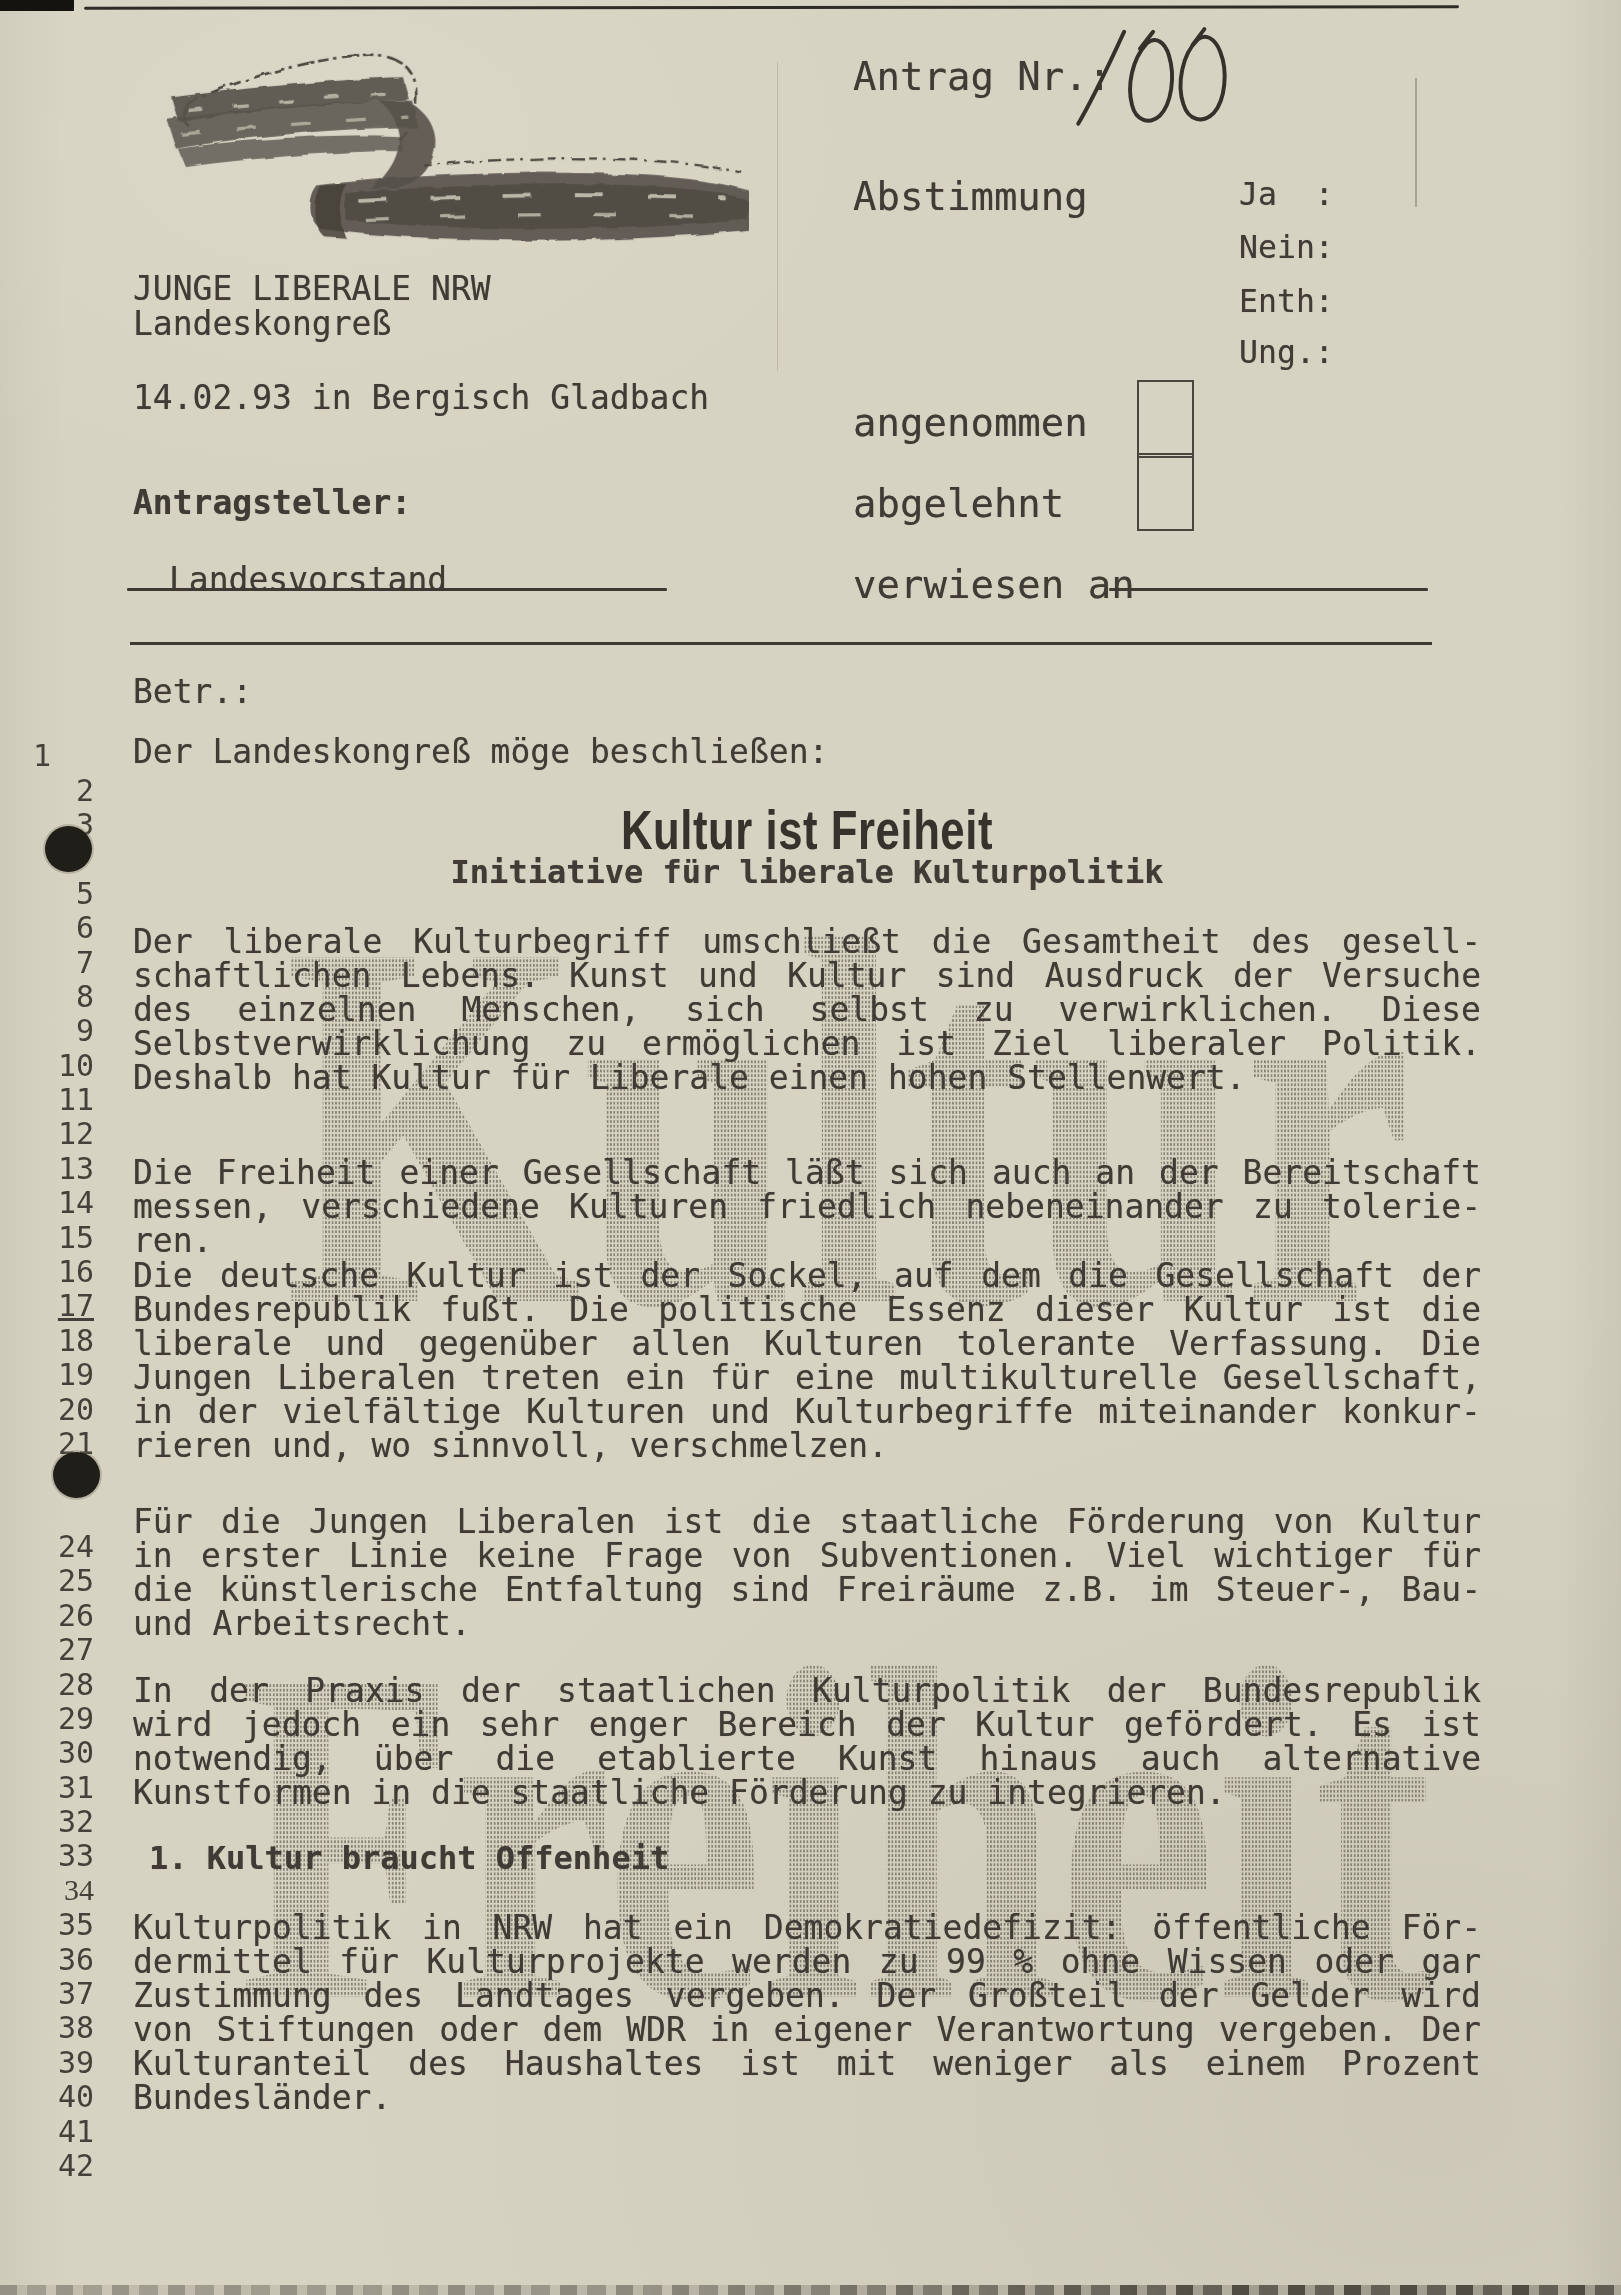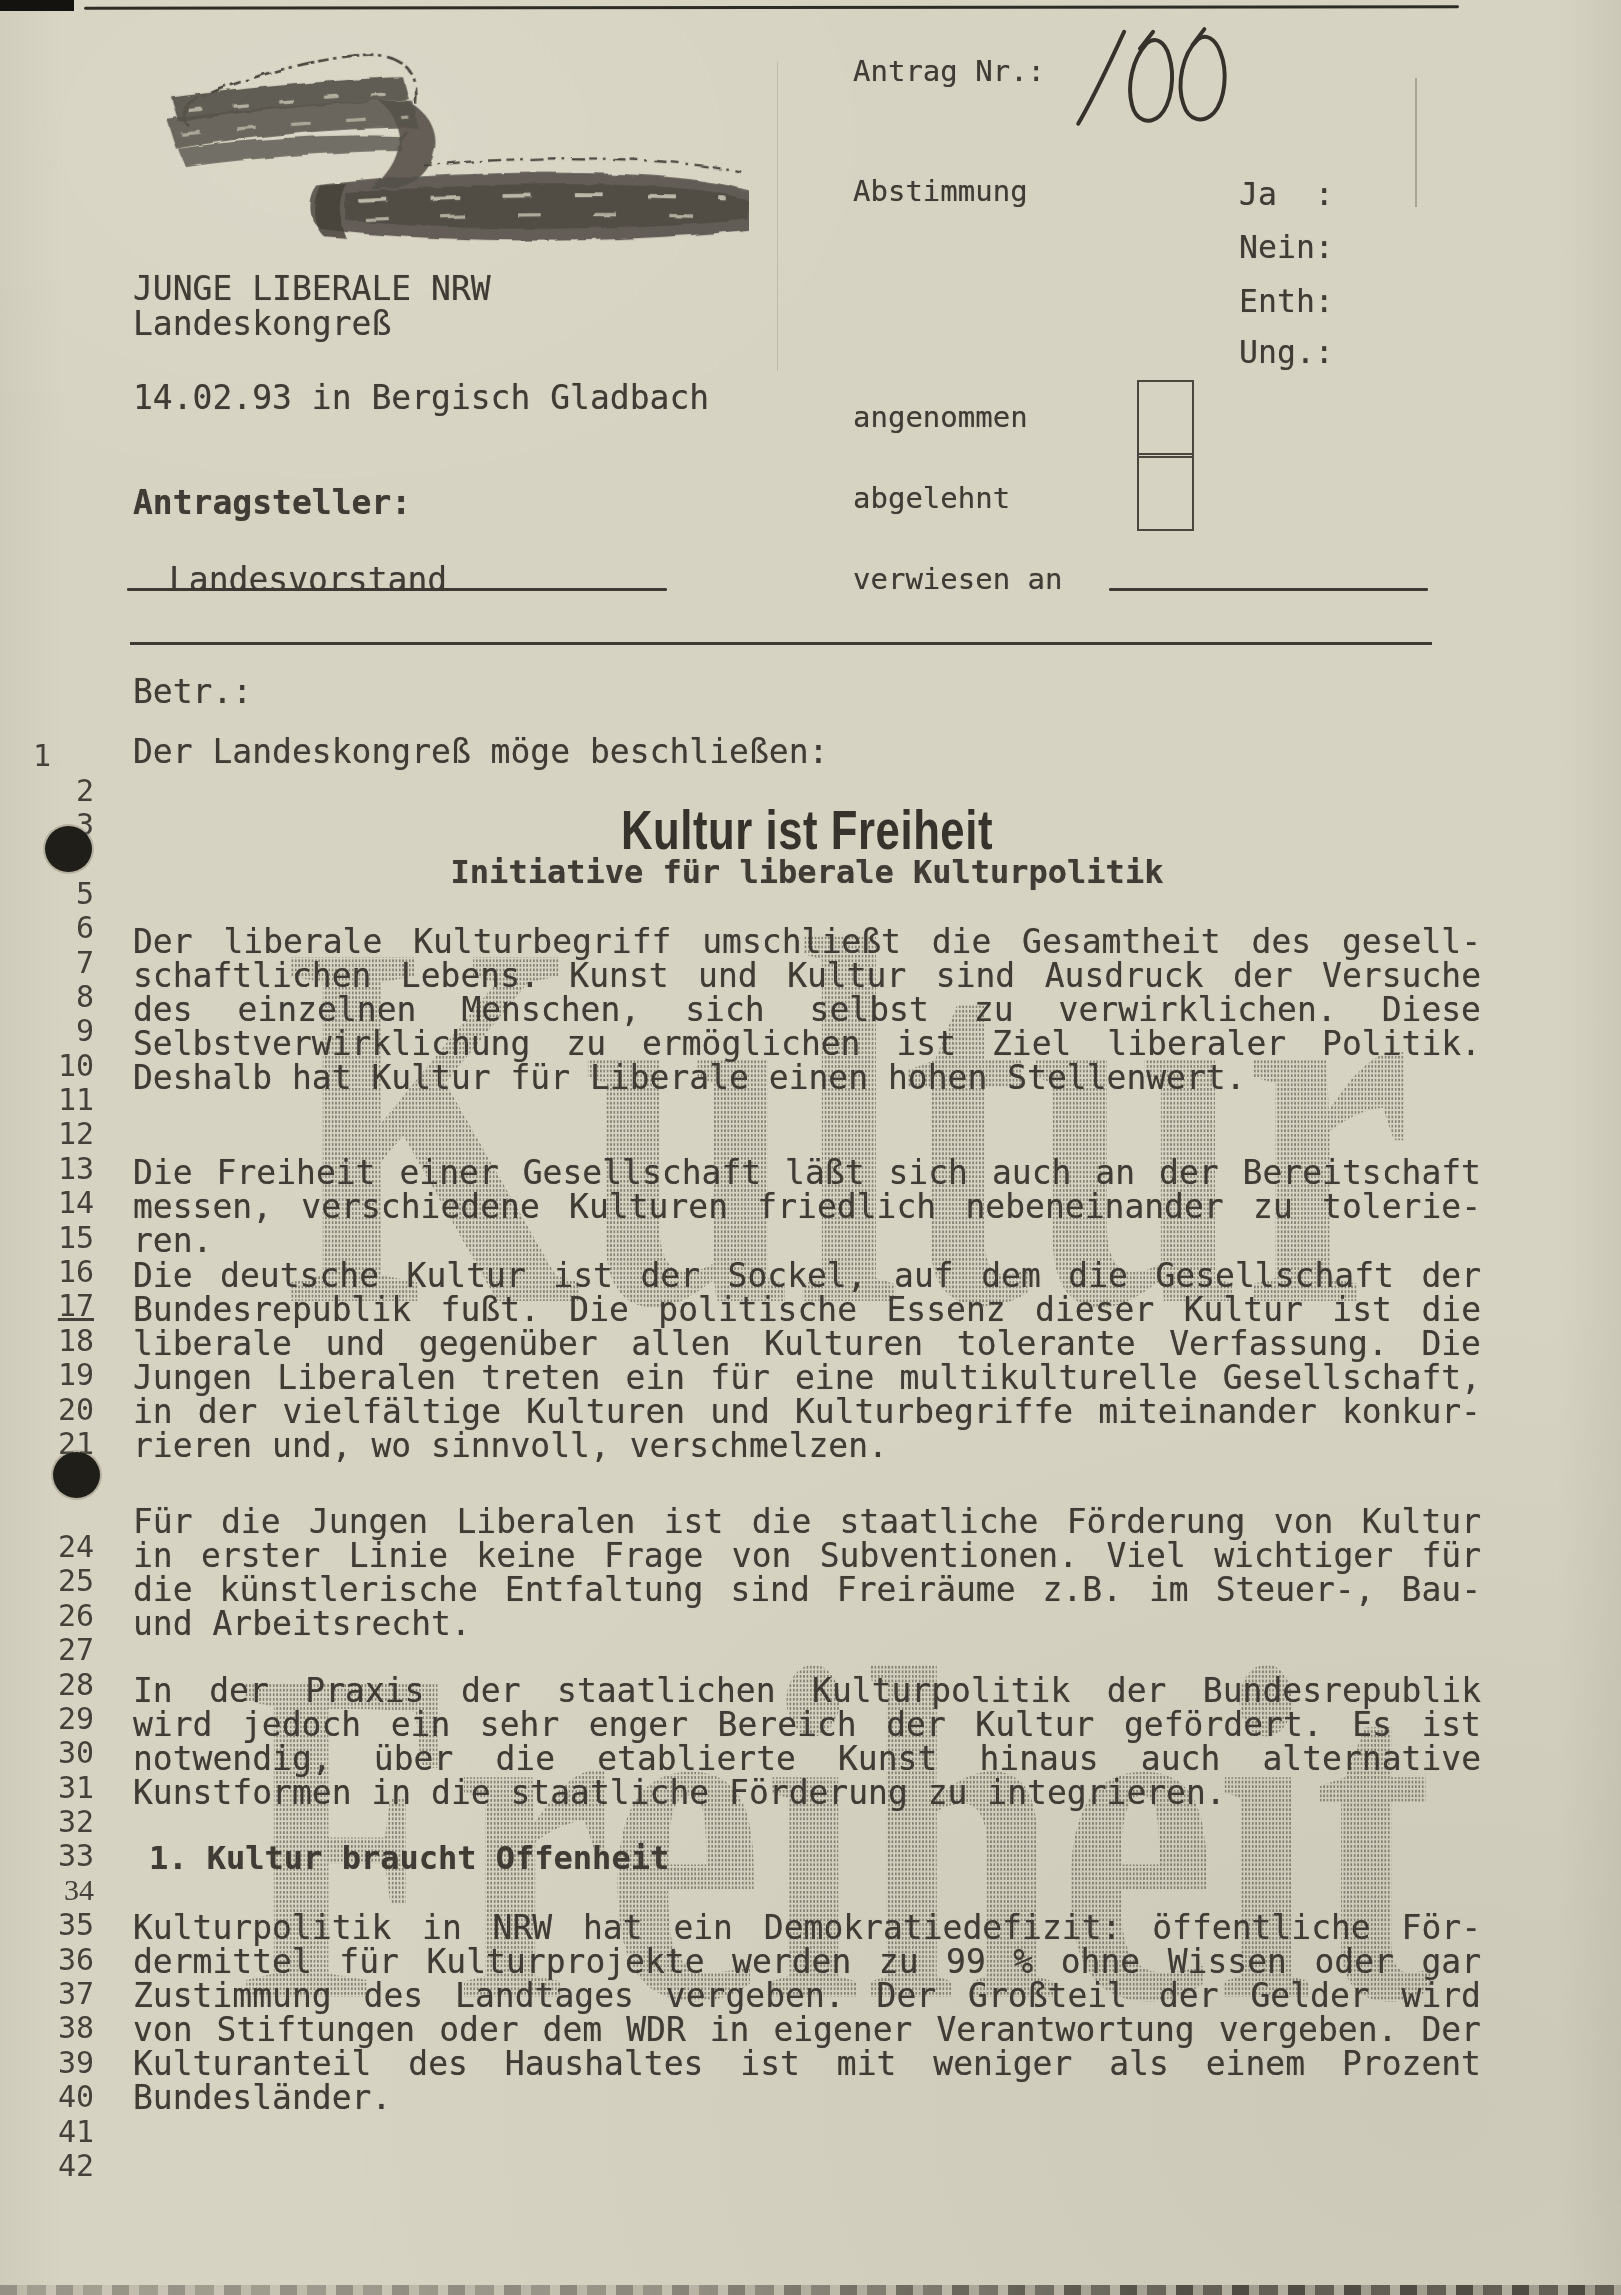--- a/index.html
+++ b/index.html
@@ -43,21 +43,21 @@
     line-height:1;z-index:1;transform-origin:left top;
     color:transparent;
     background-image:radial-gradient(circle, rgba(84,81,69,.62) 1.2px, rgba(84,81,69,0) 1.4px);
     background-size:4.6px 4.6px;
     -webkit-background-clip:text;background-clip:text;
     pointer-events:none;
   }
   .wm-kultur{left:284px;top:862px;font-size:525px;transform:scaleX(.73);}
   .wm-freiheit{left:238px;top:1596px;font-size:479px;transform:scaleX(.74);}
   
-  .lbl{font-size:29px;z-index:2;}
+  .lbl{font-size:39px;z-index:2;}
   .lbl50{font-size:33px;z-index:2;}
   .underline{height:3.3px;background:#3e3a33;z-index:2;border-radius:1.3px;}
   .u-applicant{left:127px;top:588px;width:540px;}
   .u-referred{left:1109px;top:588px;width:319px;}
   .separator{left:130px;top:642px;width:1302px;height:3.3px;background:#3e3a33;z-index:2;}
   .vote-box{position:absolute;width:53px;height:74px;border:2.6px solid #4a453d;z-index:2;background:transparent;}
   .vote-label{position:absolute;left:1239px;font-size:31.5px;z-index:2;white-space:pre;}
   
   .lnum{position:absolute;left:39px;width:55px;text-align:right;font-size:30px;z-index:2;color:#45413a;}
   .lnum.first{left:33px;width:19.7px;text-align:left;}

